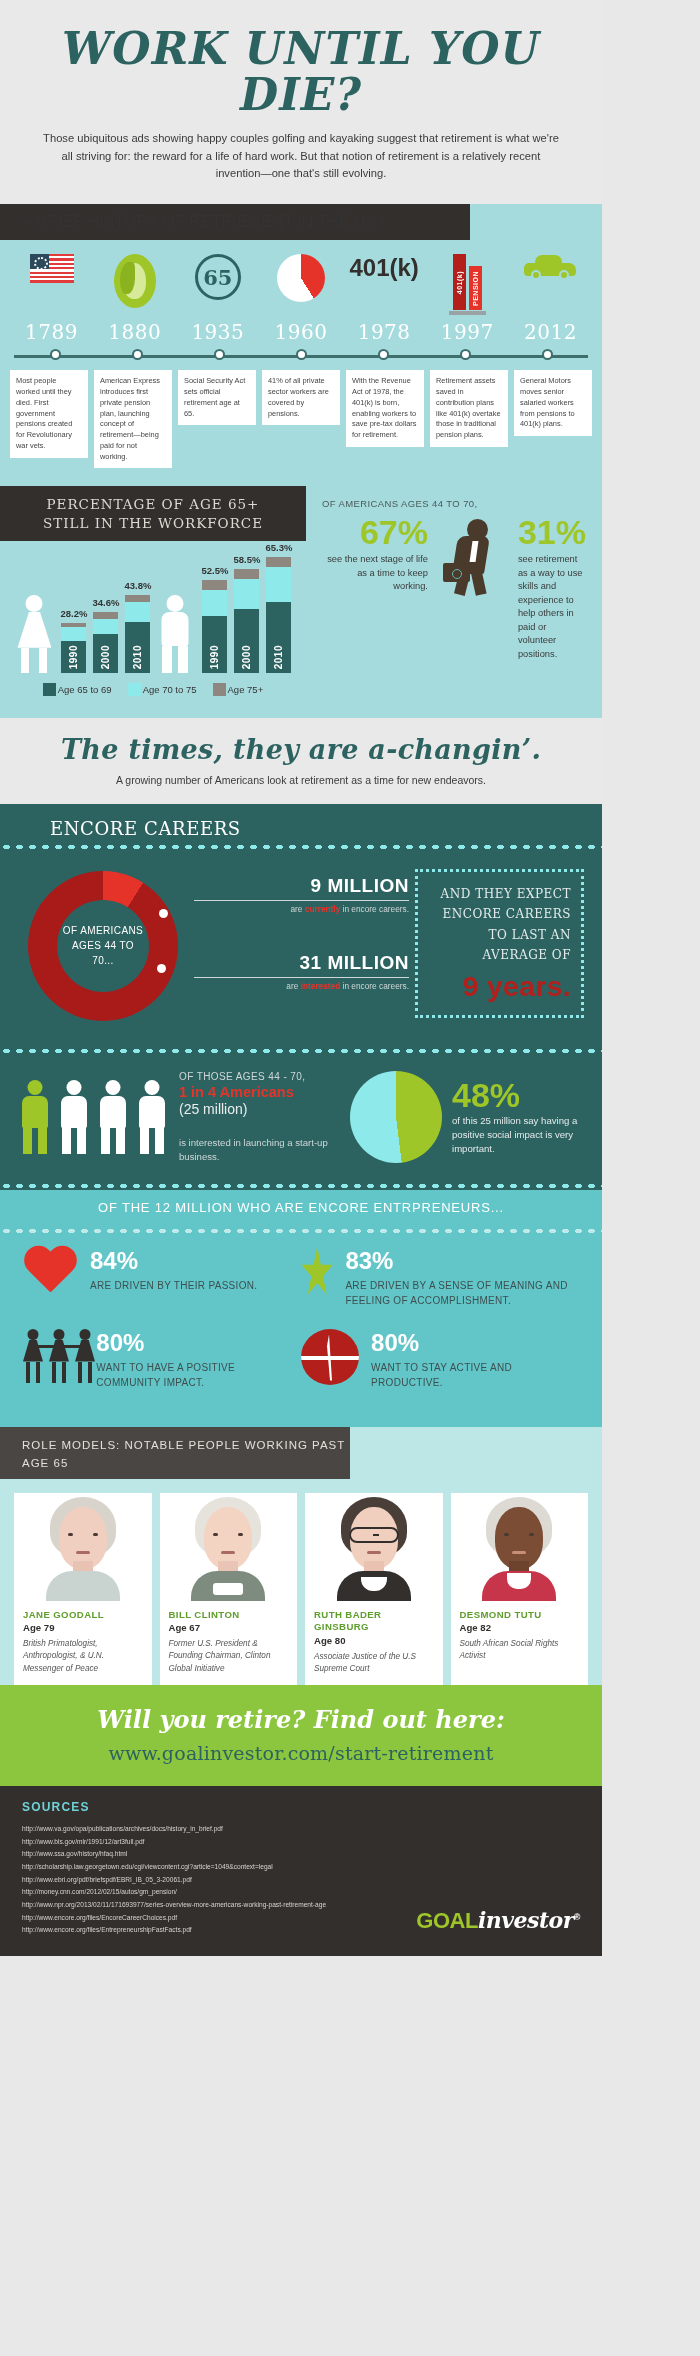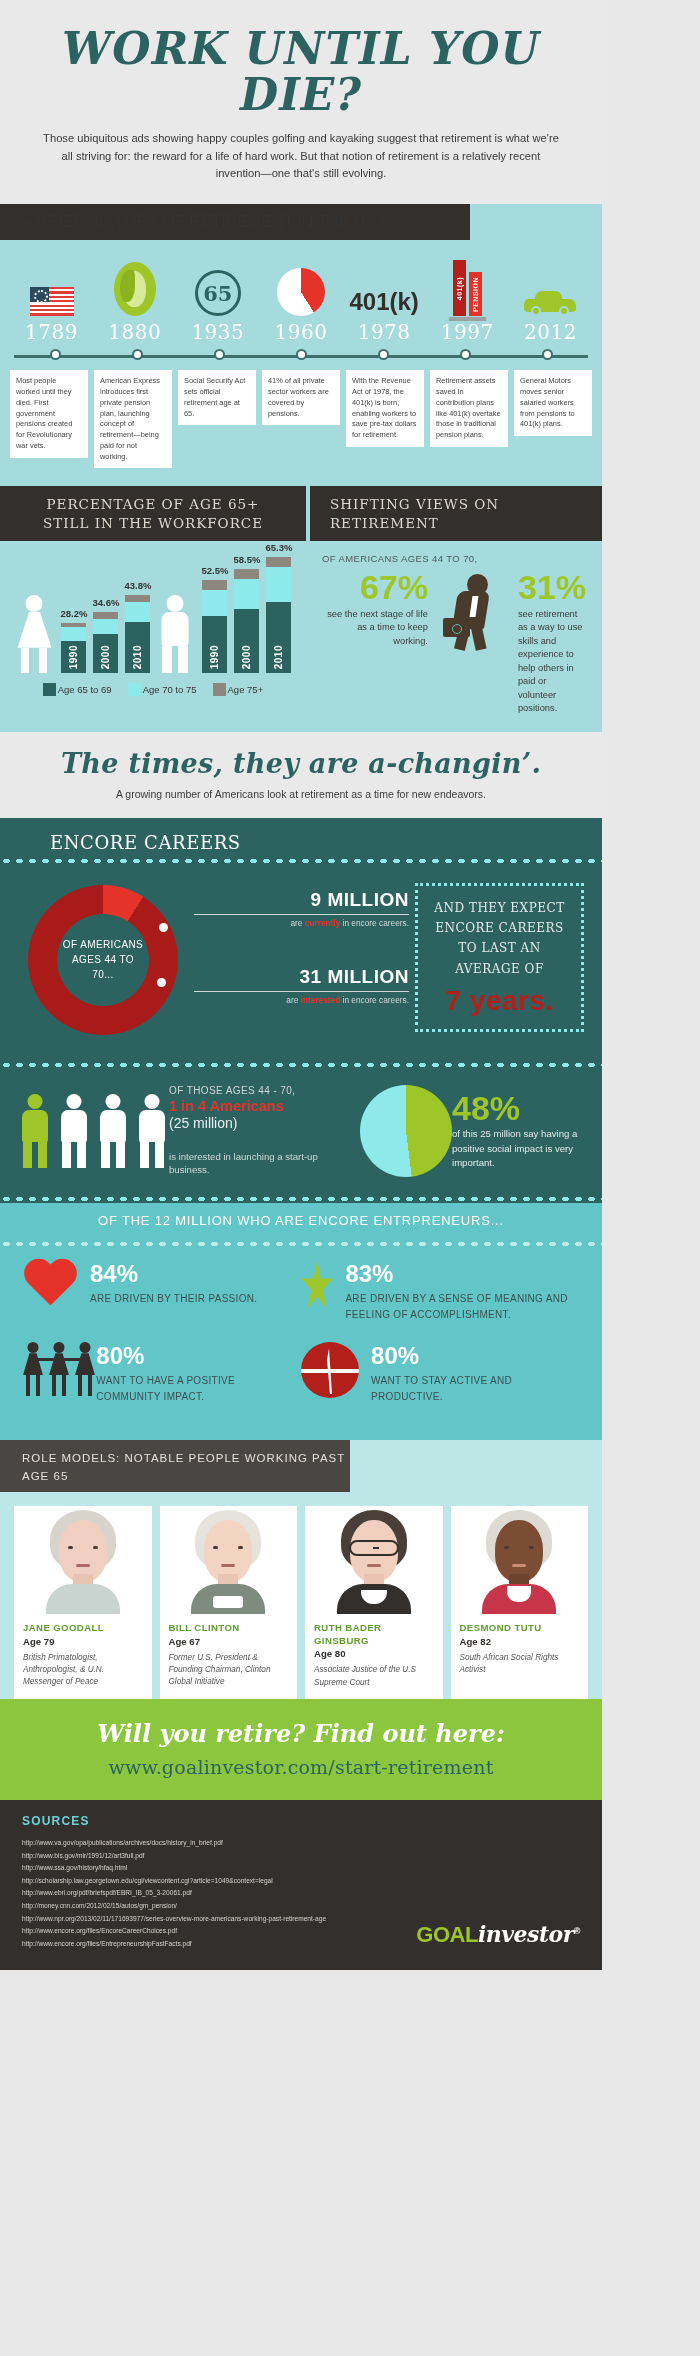--- a/index.html
+++ b/index.html
@@ -23,21 +23,21 @@
   }
 
   
   .history{background:#a5dbdd;padding-bottom:18px;position:relative;}
   .histbar{display:flex;}
   .histbar .inner{
     background:#332f2d;padding:9px 0 9px 22px;width:470px;
   }
   .tl{display:flex;padding:14px 10px 0;}
   .tlcol{flex:1;text-align:center;position:relative;}
-  .tlicon{height:62px;display:flex;align-items:flex-end;justify-content:center;}
+  .tlicon{height:62px;display:flex;align-items:flex-start;justify-content:center;}
   .tlyear{
     font-family:"DejaVu Serif", serif;font-size:20px;color:#fff;
     margin-top:4px;letter-spacing:0.5px;
   }
   .axis{
     position:relative;height:16px;margin:4px 14px 0;
   }
   .axis .line{position:absolute;left:0;right:0;top:7px;height:3px;background:#3d6f6d;}
   .axis .dots{position:absolute;left:0;right:0;top:0;display:flex;}
   .axis .dots span{flex:1;display:flex;justify-content:center;}
@@ -156,26 +156,26 @@
     display:flex;align-items:center;justify-content:center;text-align:center;
     font-size:10px;color:#fff;line-height:1.5;letter-spacing:0.4px;padding:4px;}
   .dotp{position:absolute;width:9px;height:9px;border-radius:50%;background:#fff;}
   .callouts{width:215px;position:relative;padding-top:6px;}
   .callout{margin-bottom:32px;}
   .callout .num{font-size:19px;font-weight:bold;color:#fff;letter-spacing:0.5px;text-align:right;}
   .callout .rule{height:1px;background:#cfd8d8;margin:3px 0 3px;}
   .callout .sub{font-size:8.3px;color:#cfd8d8;text-align:right;}
   .callout .sub b{color:#e6332a;font-weight:bold;}
   .callout.c2 .num,.callout.c2 .sub{text-align:right;}
-  .expectbox{flex:1;border:3px dotted #8ee9ea;padding:12px 10px;text-align:center;
+  .expectbox{flex:1;border:3px dotted #8ee9ea;padding:12px 10px;text-align:right;
     display:flex;flex-direction:column;justify-content:center;align-self:flex-start;}
   .expectbox .l{font-family:"DejaVu Serif",serif;font-size:12px;color:#e4ebeb;line-height:1.7;letter-spacing:0.5px;}
   .expectbox .y{font-size:28px;font-weight:bold;color:#b3201c;margin-top:6px;letter-spacing:0.5px;}
 
-  .startup{display:flex;align-items:center;padding:16px 18px 10px;}
+  .startup{display:flex;align-items:center;padding:16px 18px 10px;gap:10px;}
   .people{display:flex;gap:5px;}
   .pp{width:34px;height:74px;position:relative;}
   .pp .h{position:absolute;left:50%;transform:translateX(-50%);top:0;width:15px;height:15px;border-radius:50%;background:#fff;}
   .pp .b{position:absolute;left:50%;transform:translateX(-50%);top:16px;width:26px;height:32px;background:#fff;border-radius:7px 7px 2px 2px;}
   .pp .l1,.pp .l2{position:absolute;top:47px;width:9px;height:27px;background:#fff;}
   .pp .l1{left:5px;} .pp .l2{right:5px;}
   .pp.g .h,.pp.g .b,.pp.g .l1,.pp.g .l2{background:#9ec628;}
   .pp.g .b::after{content:"";position:absolute;left:10px;top:2px;width:5px;height:18px;background:#9ec628;}
   .sutext{flex:1;}
   .sutext .a{font-size:10px;color:#cfd8d8;letter-spacing:0.4px;}
@@ -448,24 +448,20 @@
             </div>
           <div>
               <i style="background:#8d8780"></i>
               <span>Age 75+</span>
             </div>
         </div>
       </div>
     </div>
 
     <div class="colR">
-      <div class="hdr2 left">
-        <div class="t"><span>SHIFTING VIEWS ON</span><br>
-        <span>RETIREMENT</span></div>
-      </div>
       <div class="sv">
         <div class="intro">OF AMERICANS AGES 44 TO 70,</div>
         <div class="row">
           <div class="left">
             <div class="big">67%</div>
             <div class="cap">see the next stage of life as a time to keep working.</div>
           </div>
           <div class="mid">
             <div class="bizman">
                 <div class="h"></div>
@@ -509,21 +505,21 @@
           <div class="sub"><span>are </span><b>currently</b><span> in encore careers.</span></div>
         </div>
         <div class="callout c2" style="margin-top:38px">
           <div class="num">31 MILLION</div>
           <div class="rule"></div>
           <div class="sub"><span>are </span><b>interested</b><span> in encore careers.</span></div>
         </div>
       </div>
       <div class="expectbox">
         <div class="l">AND THEY EXPECT ENCORE CAREERS TO LAST AN AVERAGE OF</div>
-        <div class="y">7 years.</div>
+        <div class="y">9 years.</div>
       </div>
     </div>
 
     <div class="dotline"></div>
 
     <div class="startup">
       <div class="people">
         <div class="pp g">
             <div class="h"></div>
             <div class="b"></div>

